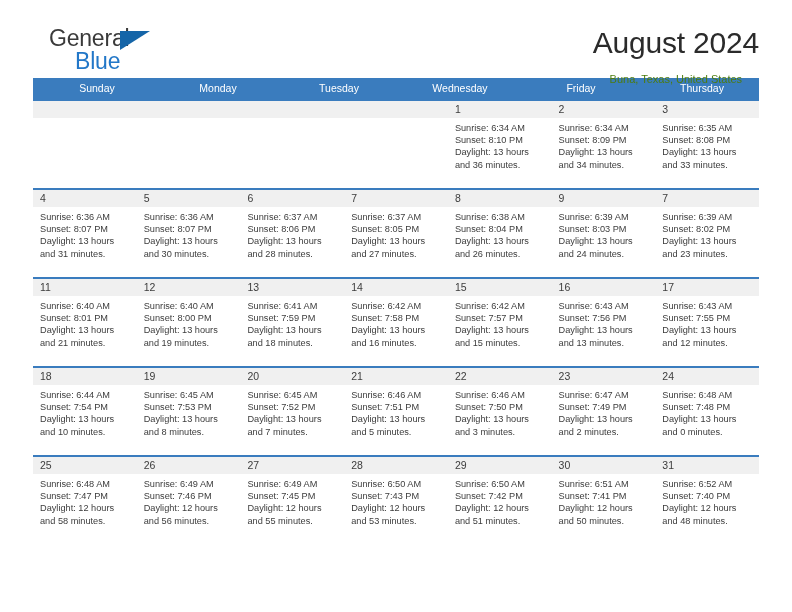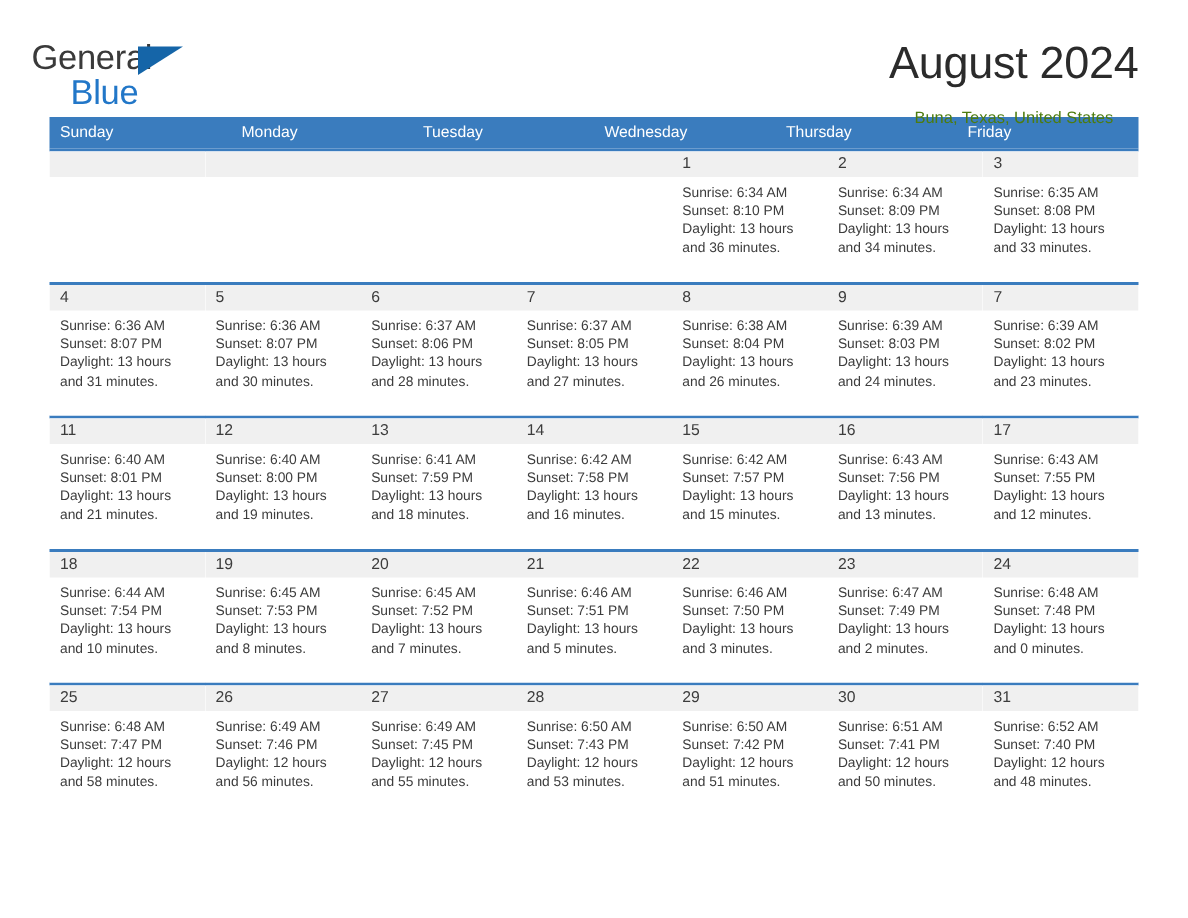--- a/index.html
+++ b/index.html
@@ -16,21 +16,21 @@
     height: 612px;
     background: #ffffff;
     padding: 0;
   }
 
   
   .top {
     display: flex;
     justify-content: space-between;
     align-items: flex-start;
-    padding: 26px 33px 0 21px;
+    padding: 26px 33px 0 49px;
     height: 78px;
   }
   .brand {
     position: relative;
     width: 120px;
     height: 52px;
   }
   .brand-general {
     font-size: 23px;
     color: #3a3a3a;
@@ -88,20 +88,21 @@
     background: #3a7cbe;
     height: 21px;
   }
   .dow {
     flex: 1 1 0;
     color: #ffffff;
     font-size: 10.5px;
     line-height: 21px;
     padding-left: 7px;
     white-space: nowrap;
+    text-align: center;
   }
 
   .week {
     display: flex;
     border-top: 2px solid #3a7cbe;
     height: 89px;
   }
   .week:last-child { height: 92px; }
 
   .cell {
@@ -144,22 +145,22 @@
       <div class="location">Buna, Texas, United States</div>
     </div>
   </div>
 
   <div class="calendar">
     <div class="dow-row">
       <div class="dow">Sunday</div>
       <div class="dow">Monday</div>
       <div class="dow">Tuesday</div>
       <div class="dow">Wednesday</div>
+      <div class="dow">Friday</div>
       <div class="dow">Thursday</div>
-      <div class="dow">Friday</div>
     </div>
     <div id="weeks-host">
         <div class="week">
           <div class="cell empty">
             <div class="daynum-band"></div>
           </div>
           <div class="cell empty">
             <div class="daynum-band"></div>
           </div>
           <div class="cell empty">

